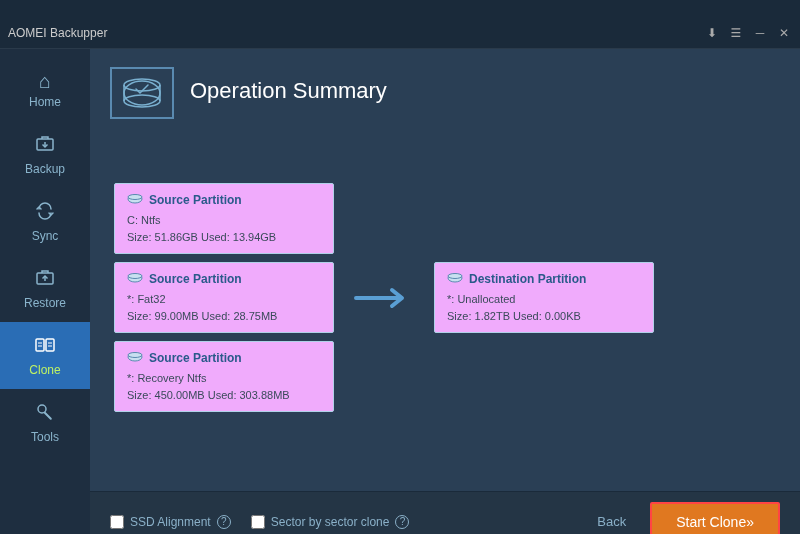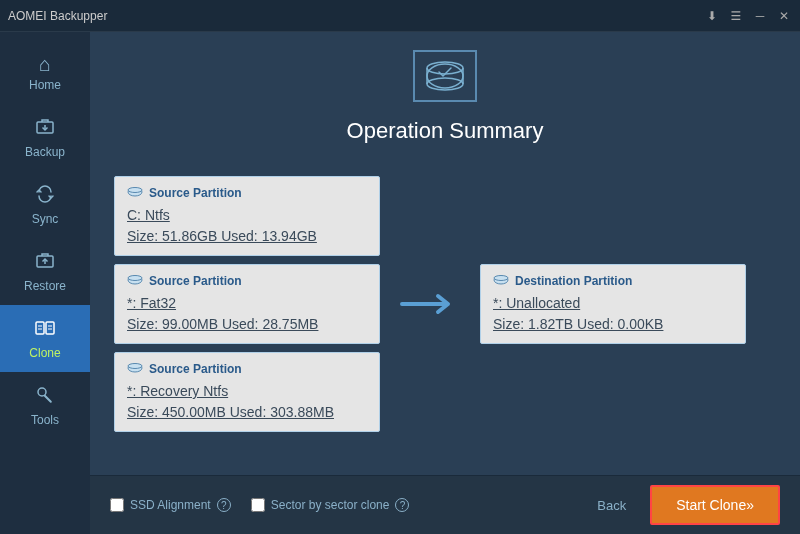--- a/index.html
+++ b/index.html
@@ -14,20 +14,21 @@
 
     
     .titlebar {
       height: 32px;
       background: #1a2a3a;
       display: flex;
       align-items: center;
       justify-content: space-between;
       padding: 0 8px;
       border-bottom: 1px solid #2a3a4a;
+      margin-top: 17px;
     }
     .titlebar-title {
       font-size: 12px;
       color: #ccc;
     }
     .titlebar-controls {
       display: flex;
       gap: 8px;
     }
     .titlebar-btn {
@@ -82,23 +83,22 @@
       flex: 1;
       background: #2a3f55;
       display: flex;
       flex-direction: column;
     }
 
     
     .content-header {
       display: flex;
       align-items: center;
-      padding: 18px 26px;
+      padding: 18px 20px;
       gap: 16px;
-      flex-direction: column;
     }
     .header-icon-box {
       width: 64px;
       height: 52px;
       border: 2px solid #5a8ab0;
       display: flex;
       align-items: center;
       justify-content: center;
       color: #7ab0d0;
       font-size: 28px;
@@ -129,41 +129,40 @@
       align-items: center;
       justify-content: flex-start;
       gap: 20px;
     }
     .source-partitions {
       display: flex;
       flex-direction: column;
       gap: 8px;
     }
     .partition-box {
-      background: #e5e5e5;
+      background: #f0abfc;
       border: 1px solid #b0d0e8;
       padding: 8px 12px;
-      width: 266px;
+      width: 220px;
       color: #1a2a3a;
       border-radius: 2px;
     }
     .partition-box .part-title {
       font-size: 12px;
       font-weight: 600;
       color: #2a5a8a;
       display: flex;
       align-items: center;
       gap: 6px;
       margin-bottom: 4px;
     }
     .partition-box .part-info {
-      font-size: 14px;
+      font-size: 11px;
       color: #3a4a5a;
       line-height: 1.5;
-      text-decoration: underline;
     }
     .disk-icon {
       color: #5a8ab0;
       font-size: 14px;
     }
 
     .arrow-container {
       display: flex;
       align-items: center;
       justify-content: center;

